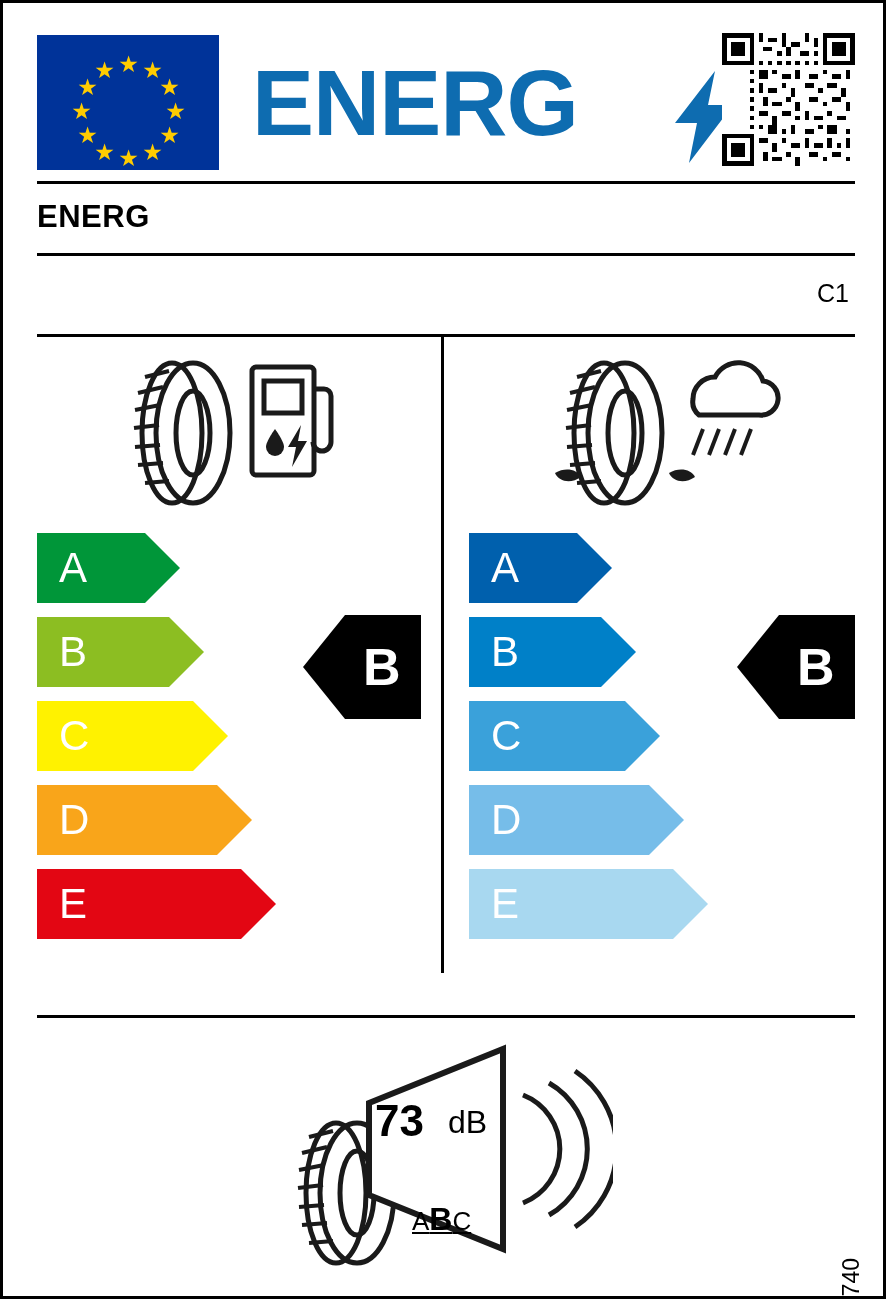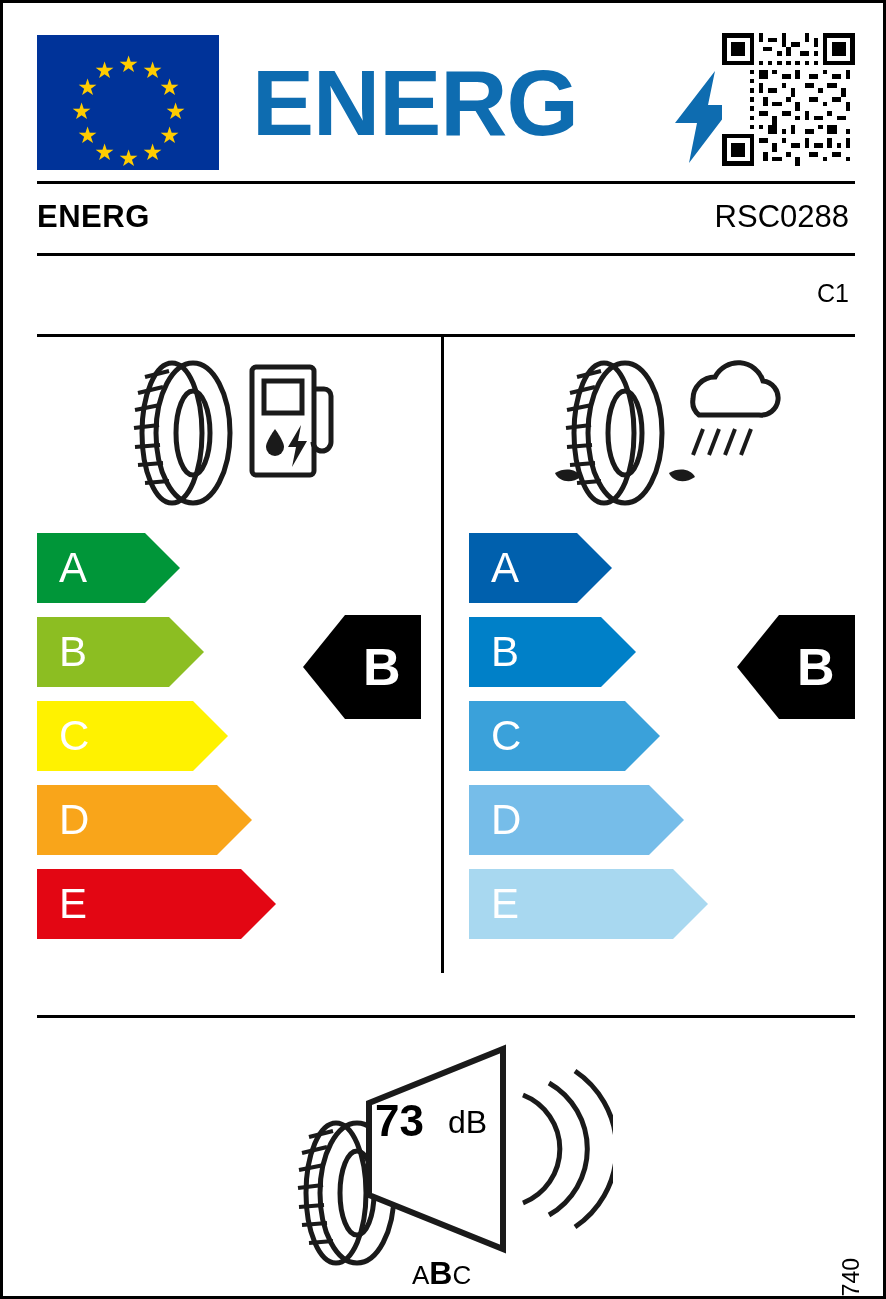--- a/index.html
+++ b/index.html
@@ -219,22 +219,23 @@
   .db-unit {
     position: absolute;
     left: 437px;
     top: 1101px;
     font-size: 32px;
     margin-left: 8px;
   }
   .abc {
     position: absolute;
     left: 409px;
-    top: 1252px;
+    top: 1198px;
     font-size: 26px;
+    text-decoration: underline;
   }
   .abc b {
     font-size: 32px;
   }
   .reg {
     position: absolute;
     right: 18px;
     bottom: 38px;
     font-size: 23px;
     transform: rotate(-90deg);
@@ -376,21 +377,20 @@
           <rect x="27" y="27" width="1" height="1"></rect>
       </g>
     </svg>
   </div>
 
   <div class="rule" style="left:34px; top:178px; width:818px;"></div>
   <div class="rule" style="left:34px; top:250px; width:818px;"></div>
   <div class="rule" style="left:34px; top:331px; width:818px;"></div>
 
   <div class="brand">ENERG</div>
-  <div class="code">RSC0288</div>
   <div class="cls">C1</div>
 
   <div class="vdiv"></div>
 
   <svg class="pict" style="left:122px; top:352px; width:210px; height:155px;" viewBox="0 0 210 155">
     <g fill="none" stroke="#1a1a1a" stroke-width="5">
       <ellipse cx="68" cy="78" rx="37" ry="70"></ellipse>
       <ellipse cx="68" cy="78" rx="17" ry="42"></ellipse>
       <ellipse cx="47" cy="78" rx="30" ry="70"></ellipse>
     </g>

